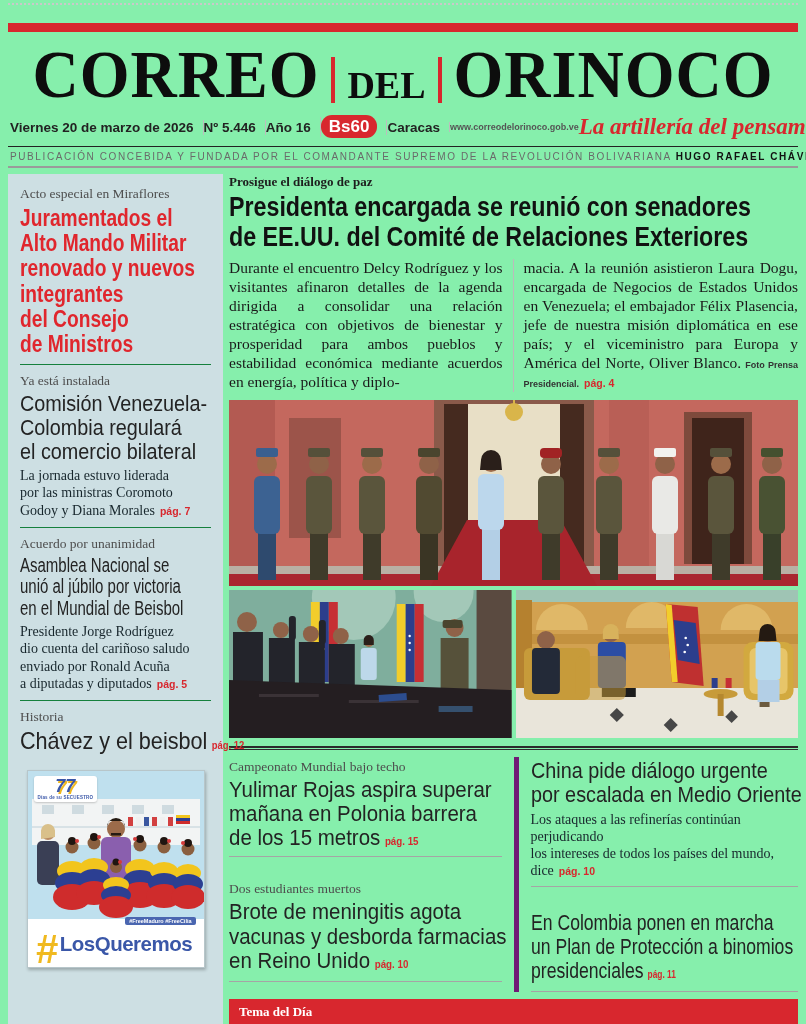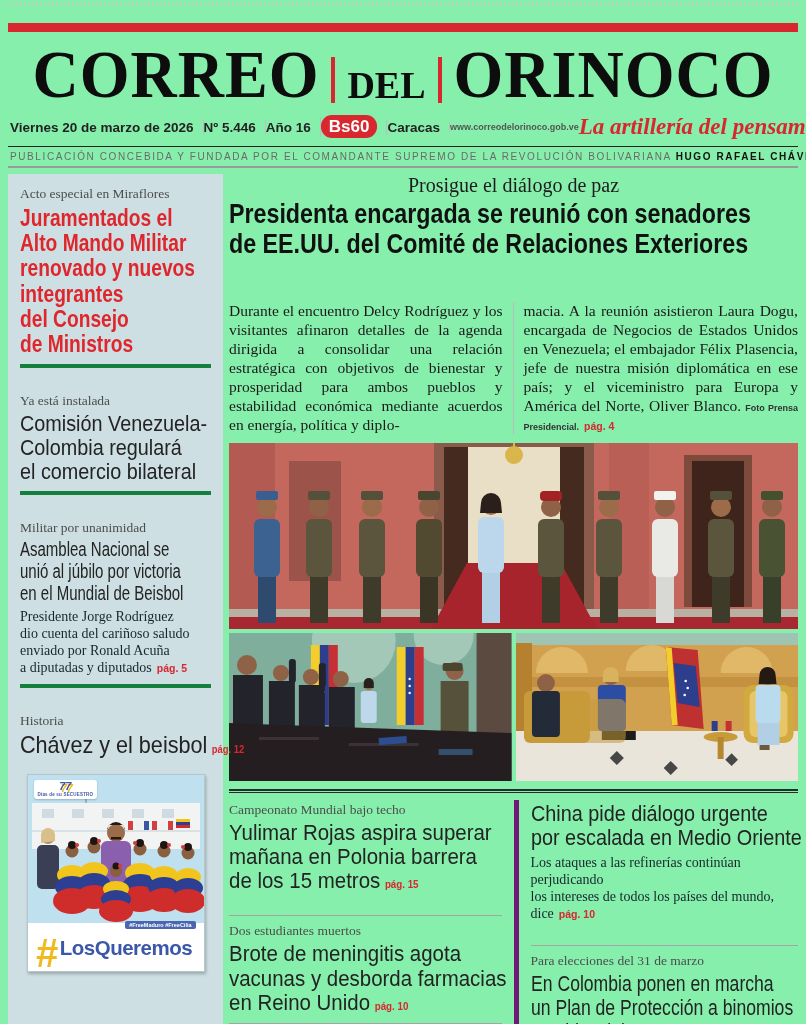--- a/index.html
+++ b/index.html
@@ -35,78 +35,78 @@
   .rule-gray { border-top:2px solid #9a9a9a; margin:4px 8px 0; }
 
   
   .content { display:flex; gap:6px; margin:6px 8px 0; }
   .sidebar { width:215px; flex:none; background:#cddfe3; padding:8px 12px 10px; }
   .maincol { flex:1; min-width:0; }
 
   
   .kicker { font-family:"Liberation Serif", serif; font-size:13.5px; color:#4d4d4d;
             margin-bottom:3px; }
-  .kicker-bold { font-family:"Liberation Serif", serif; font-weight:normal; font-size:20px;
-                 color:#1d1d1d;text-align:center; }
+  .kicker-bold { font-family:"Liberation Serif", serif; font-weight:bold; font-size:13px;
+                 color:#1d1d1d; }
   .deck { font-family:"Liberation Serif", serif; font-size:14px; line-height:1.22;
           color:#17262c; white-space:pre-line; margin-top:4px; }
   .pgref { color:#d8272e; font-weight:bold; font-family:"Liberation Sans", sans-serif;
            font-size:10.5px; margin-left:5px; }
   .hl { display:block; white-space:pre; transform-origin:0 0; line-height:1.08;
         color:#232323; }
   .sx80 { transform:scaleX(.80); width:125%; }
   .sx83 { transform:scaleX(.83); width:120.5%; }
   .sx75 { transform:scaleX(.75); width:133%; }
   .sx90 { transform:scaleX(.90); width:111%; }
   .sx93 { transform:scaleX(.93); width:107.5%; }
 
   
   .sb-art { padding:4px 0 8px; }
-  .sb-art + .sb-art { border-top:4px solid #15803d; padding-top:25px; }
+  .sb-art + .sb-art { border-top:1px solid #15803d; padding-top:8px; }
   .hl-red { font-size:24px; font-weight:bold; color:#e0262d; line-height:1.05; }
   .hl-sb { font-size:22px; font-weight:normal; }
   .hl-sb3 { font-size:20px; font-weight:normal; }
   .hl-sb4 { font-size:24px; font-weight:normal; }
 
   .poster { width:178px; margin:8px auto 0; background:#fff; border:1px solid #b7c6ca;
             box-shadow:1px 2px 3px rgba(0,0,0,.25); position:relative; }
   .poster svg { display:block; }
   .badge77 { position:absolute; top:5px; left:6px; background:#fff; border-radius:3px;
              padding:1px 4px 2px; text-align:center; box-shadow:0 1px 2px rgba(0,0,0,.2); }
-  .badge77 .num { font-size:11px; font-weight:bold; color:#3a57a8; line-height:1;
+  .badge77 .num { font-size:18px; font-weight:bold; color:#3a57a8; line-height:1;
                   text-shadow:1.5px 1.5px 0 #f0b91f; font-style:italic; }
   .badge77 .cap { font-size:4.5px; font-weight:bold; color:#3a57a8; letter-spacing:.2px; }
   .tags-pill { position:absolute; right:8px; top:146px; background:#4a66b0; color:#fff;
                font-size:5.5px; font-weight:bold; padding:1px 4px; border-radius:2px; }
   .hashtag { display:flex; align-items:flex-start; padding:2px 6px 0 8px; background:#fff; }
   .hash-sym { font-size:40px; font-weight:bold; font-style:italic; color:#f0b91f;
               line-height:.9; margin-right:2px; }
   .hash-words { color:#3a57a8; font-weight:bold; line-height:.95; padding-top:3px; }
   .hash-l1 { font-size:20.5px; letter-spacing:-.5px; }
 
   
   .main-h1 { font-size:28px; font-weight:bold; margin-top:2px; color:#111; }
   .bodycols { display:flex; margin-top:7px; margin-bottom:8px; }
   .bcol { width:50%; font-family:"Liberation Serif", serif; font-size:15.5px;
-          line-height:1.22; text-align:justify; color:#1a1a1a;margin-top:36px; }
+          line-height:1.22; text-align:justify; color:#1a1a1a; }
   .bcol:first-child { border-right:1px solid #bbb; padding-right:10px; }
   .bcol:last-child { padding-left:10px; }
   .credit { font-size:9px; font-weight:bold; color:#333;
             font-family:"Liberation Sans", sans-serif; }
 
   figure { line-height:0; }
   .photo-row { display:flex; gap:4px; margin-top:4px; }
 
   .double-rule { border-top:2px solid #2b2b2b; border-bottom:1px solid #2b2b2b; height:4px;
                  margin:8px 0 7px; }
   .briefs { display:flex; }
   .briefs-left { width:50%; padding-right:12px; }
   .briefs-right { width:50%; border-left:5px solid #701a75; padding-left:12px; }
   .brief { padding:2px 0 6px; }
-  .brief + .brief { border-top:1px solid #a5a5a5; padding-top:7px;margin-top:16px; }
+  .brief + .brief { border-top:1px solid #a5a5a5; padding-top:24px; }
   .hl-brief { font-size:22px; font-weight:normal; line-height:1.1; }
   .brief-endrule { border-top:1px solid #a5a5a5; margin-top:2px; }
 
   .tema { background:#d8272e; color:#fff; padding:5px 10px 8px; margin-top:7px; }
   .tema .kicker-w { font-family:"Liberation Serif", serif; font-weight:bold; font-size:13px;
                     color:#fff; margin-bottom:16px; }
 </style>
 </head>
 <body>
 
@@ -150,24 +150,27 @@
 integrantes
 del Consejo
 de Ministros</span></div>
       </div>
 
       <div class="sb-art">
         <div class="kicker">Ya está instalada</div>
         <div class="hl hl-sb sx90"><span>Comisión Venezuela-
 Colombia regulará
 el comercio bilateral</span></div>
+        <div class="deck"><span>La jornada estuvo liderada
+por las ministras Coromoto
+Godoy y Diana Morales</span><span class="pgref">pág. 7</span></div>
       </div>
 
       <div class="sb-art">
-        <div class="kicker">Militar por unanimidad</div>
+        <div class="kicker">Acuerdo por unanimidad</div>
         <div class="hl hl-sb3 sx75"><span>Asamblea Nacional se
 unió al júbilo por victoria
 en el Mundial de Beisbol</span></div>
         <div class="deck"><span>Presidente Jorge Rodríguez
 dio cuenta del cariñoso saludo
 enviado por Ronald Acuña
 a diputadas y diputados</span><span class="pgref">pág. 5</span></div>
       </div>
 
       <div class="sb-art">
@@ -478,21 +481,20 @@
           <div class="brief-endrule"></div>
         </div>
         <div class="briefs-right">
           <div class="brief">
             <div class="hl hl-brief sx90"><span>China pide diálogo urgente
 por escalada en Medio Oriente</span></div>
             <div class="deck"><span>Los ataques a las refinerías continúan perjudicando
 los intereses de todos los países del mundo, dice</span><span class="pgref">pág. 10</span></div>
           </div>
           <div class="brief">
-            <div class="kicker">Para elecciones del 31 de marzo</div>
             <div class="hl hl-brief sx80"><span>En Colombia ponen en marcha
 un Plan de Protección a binomios
 presidenciales</span><span class="pgref">pág. 11</span></div>
           </div>
           <div class="brief-endrule"></div>
         </div>
       </div>
 
       <div class="tema">
         <div class="kicker-w">Tema del Día</div>

